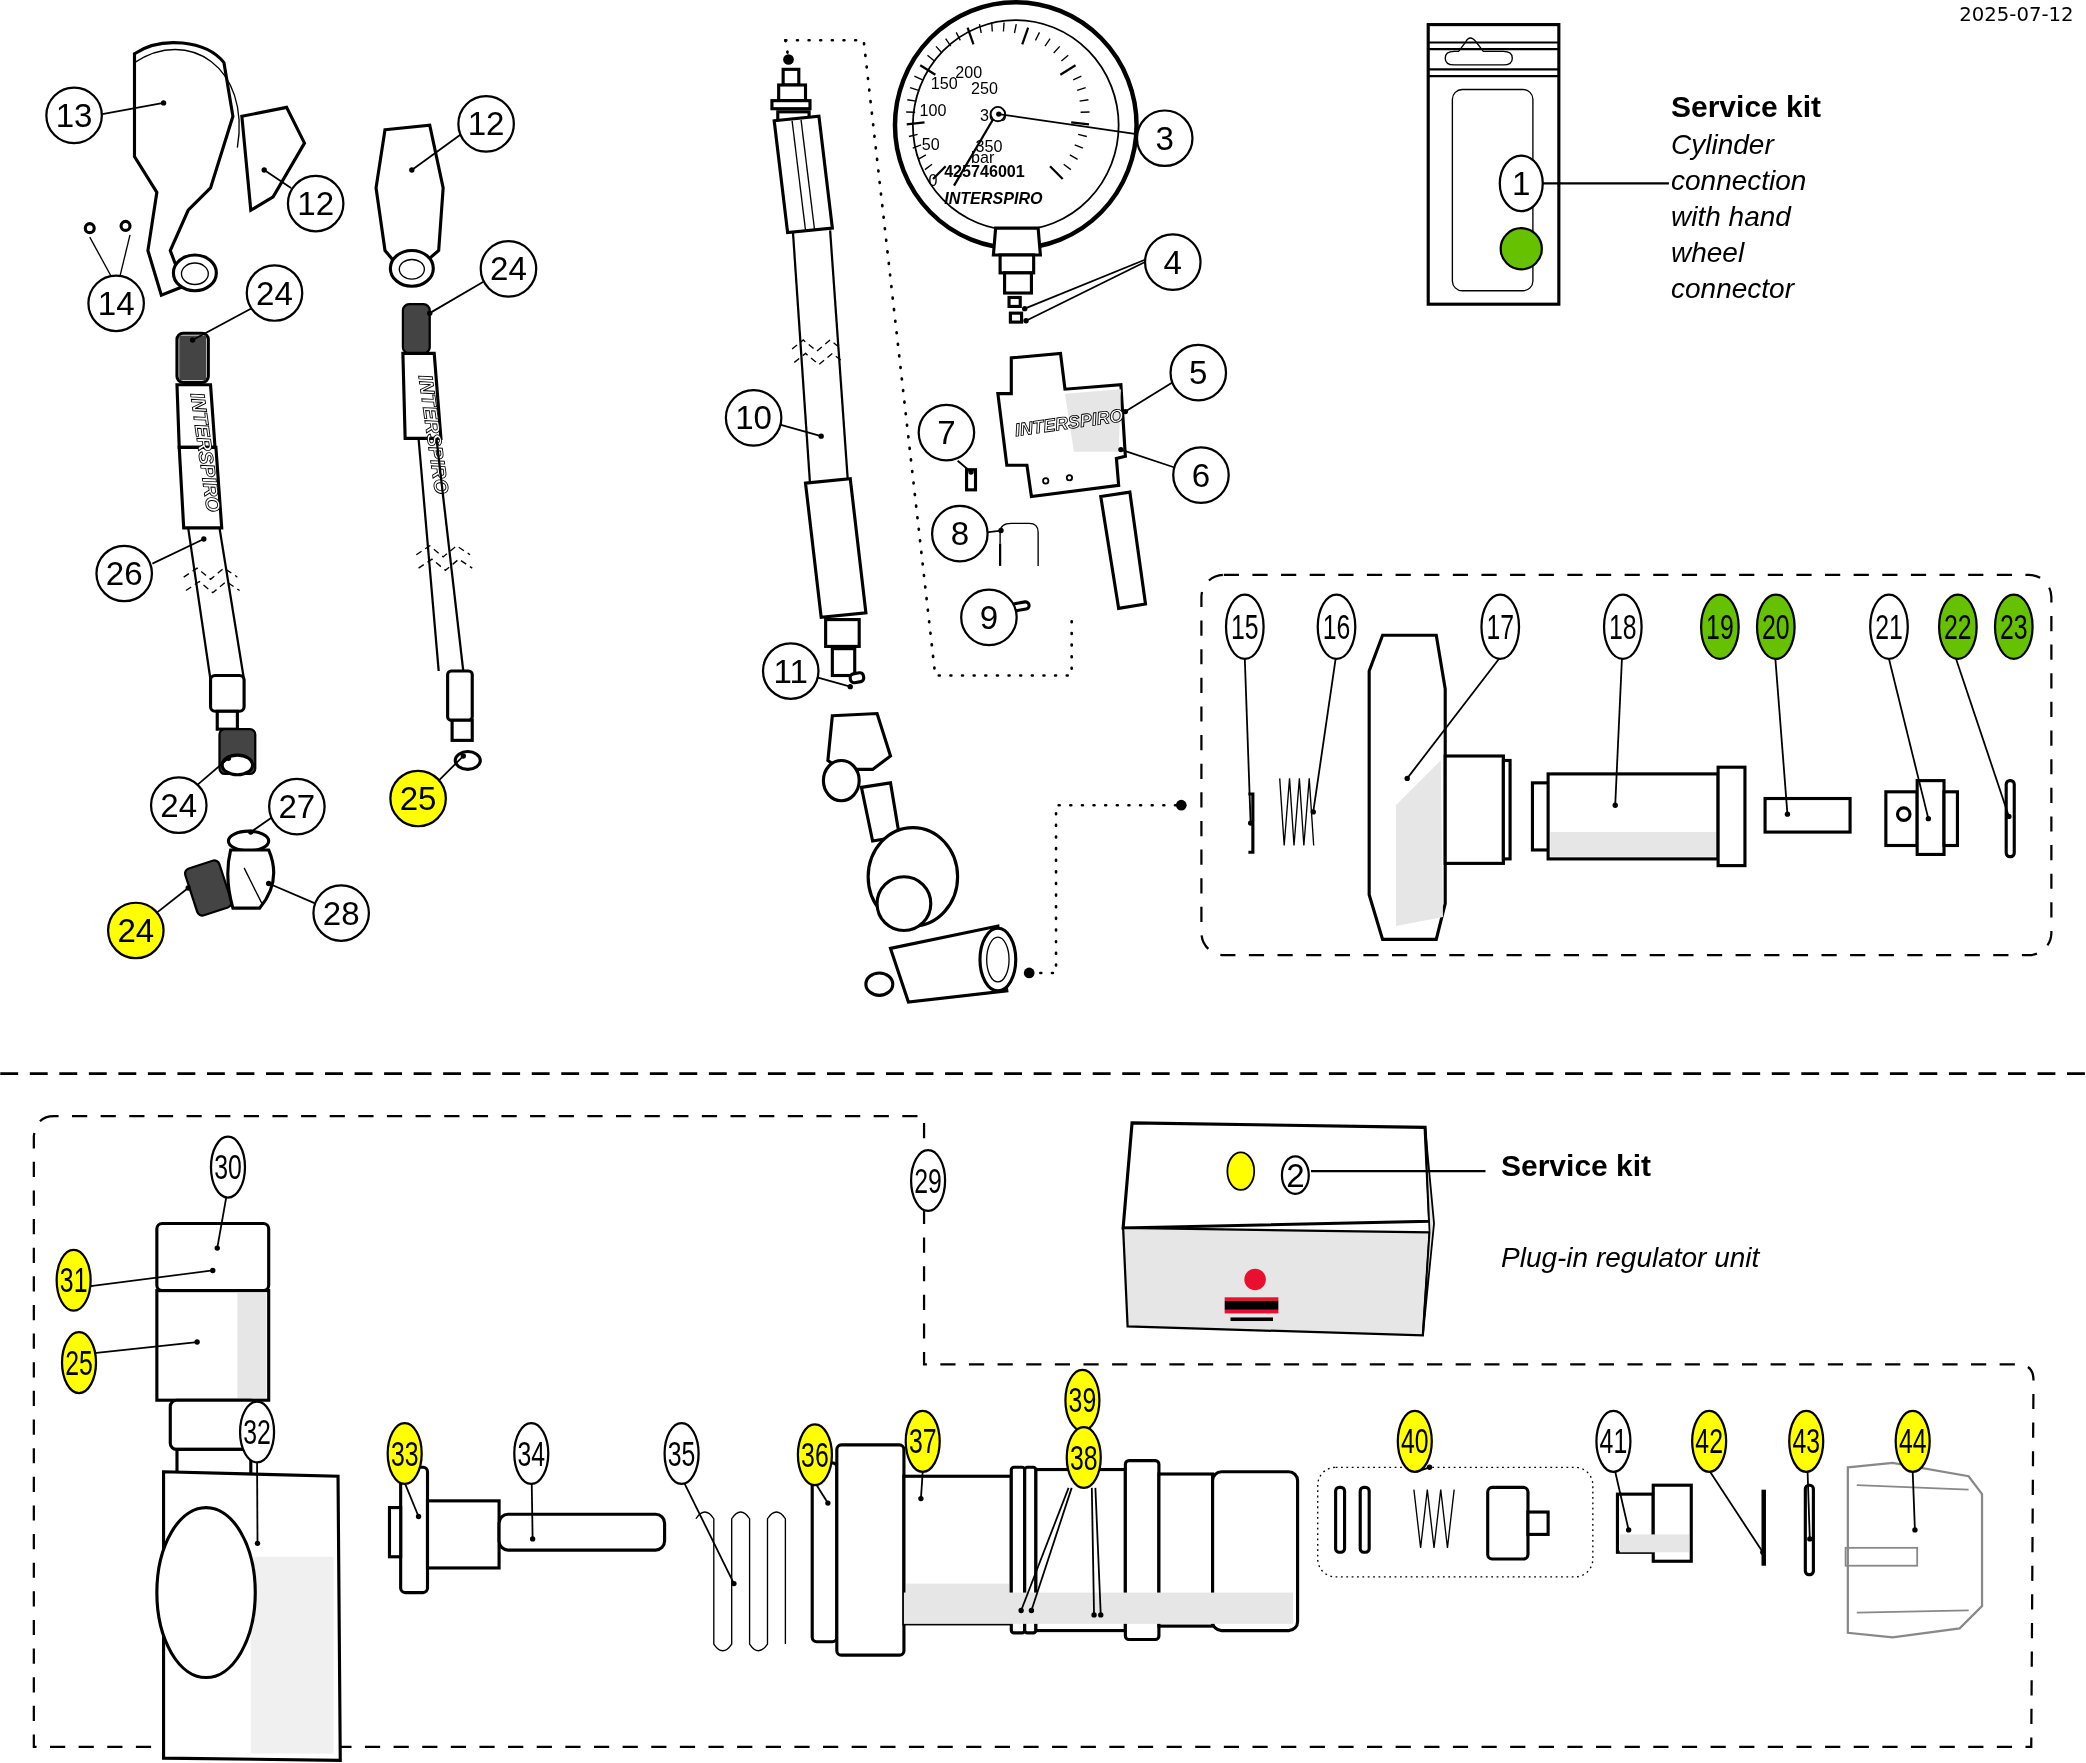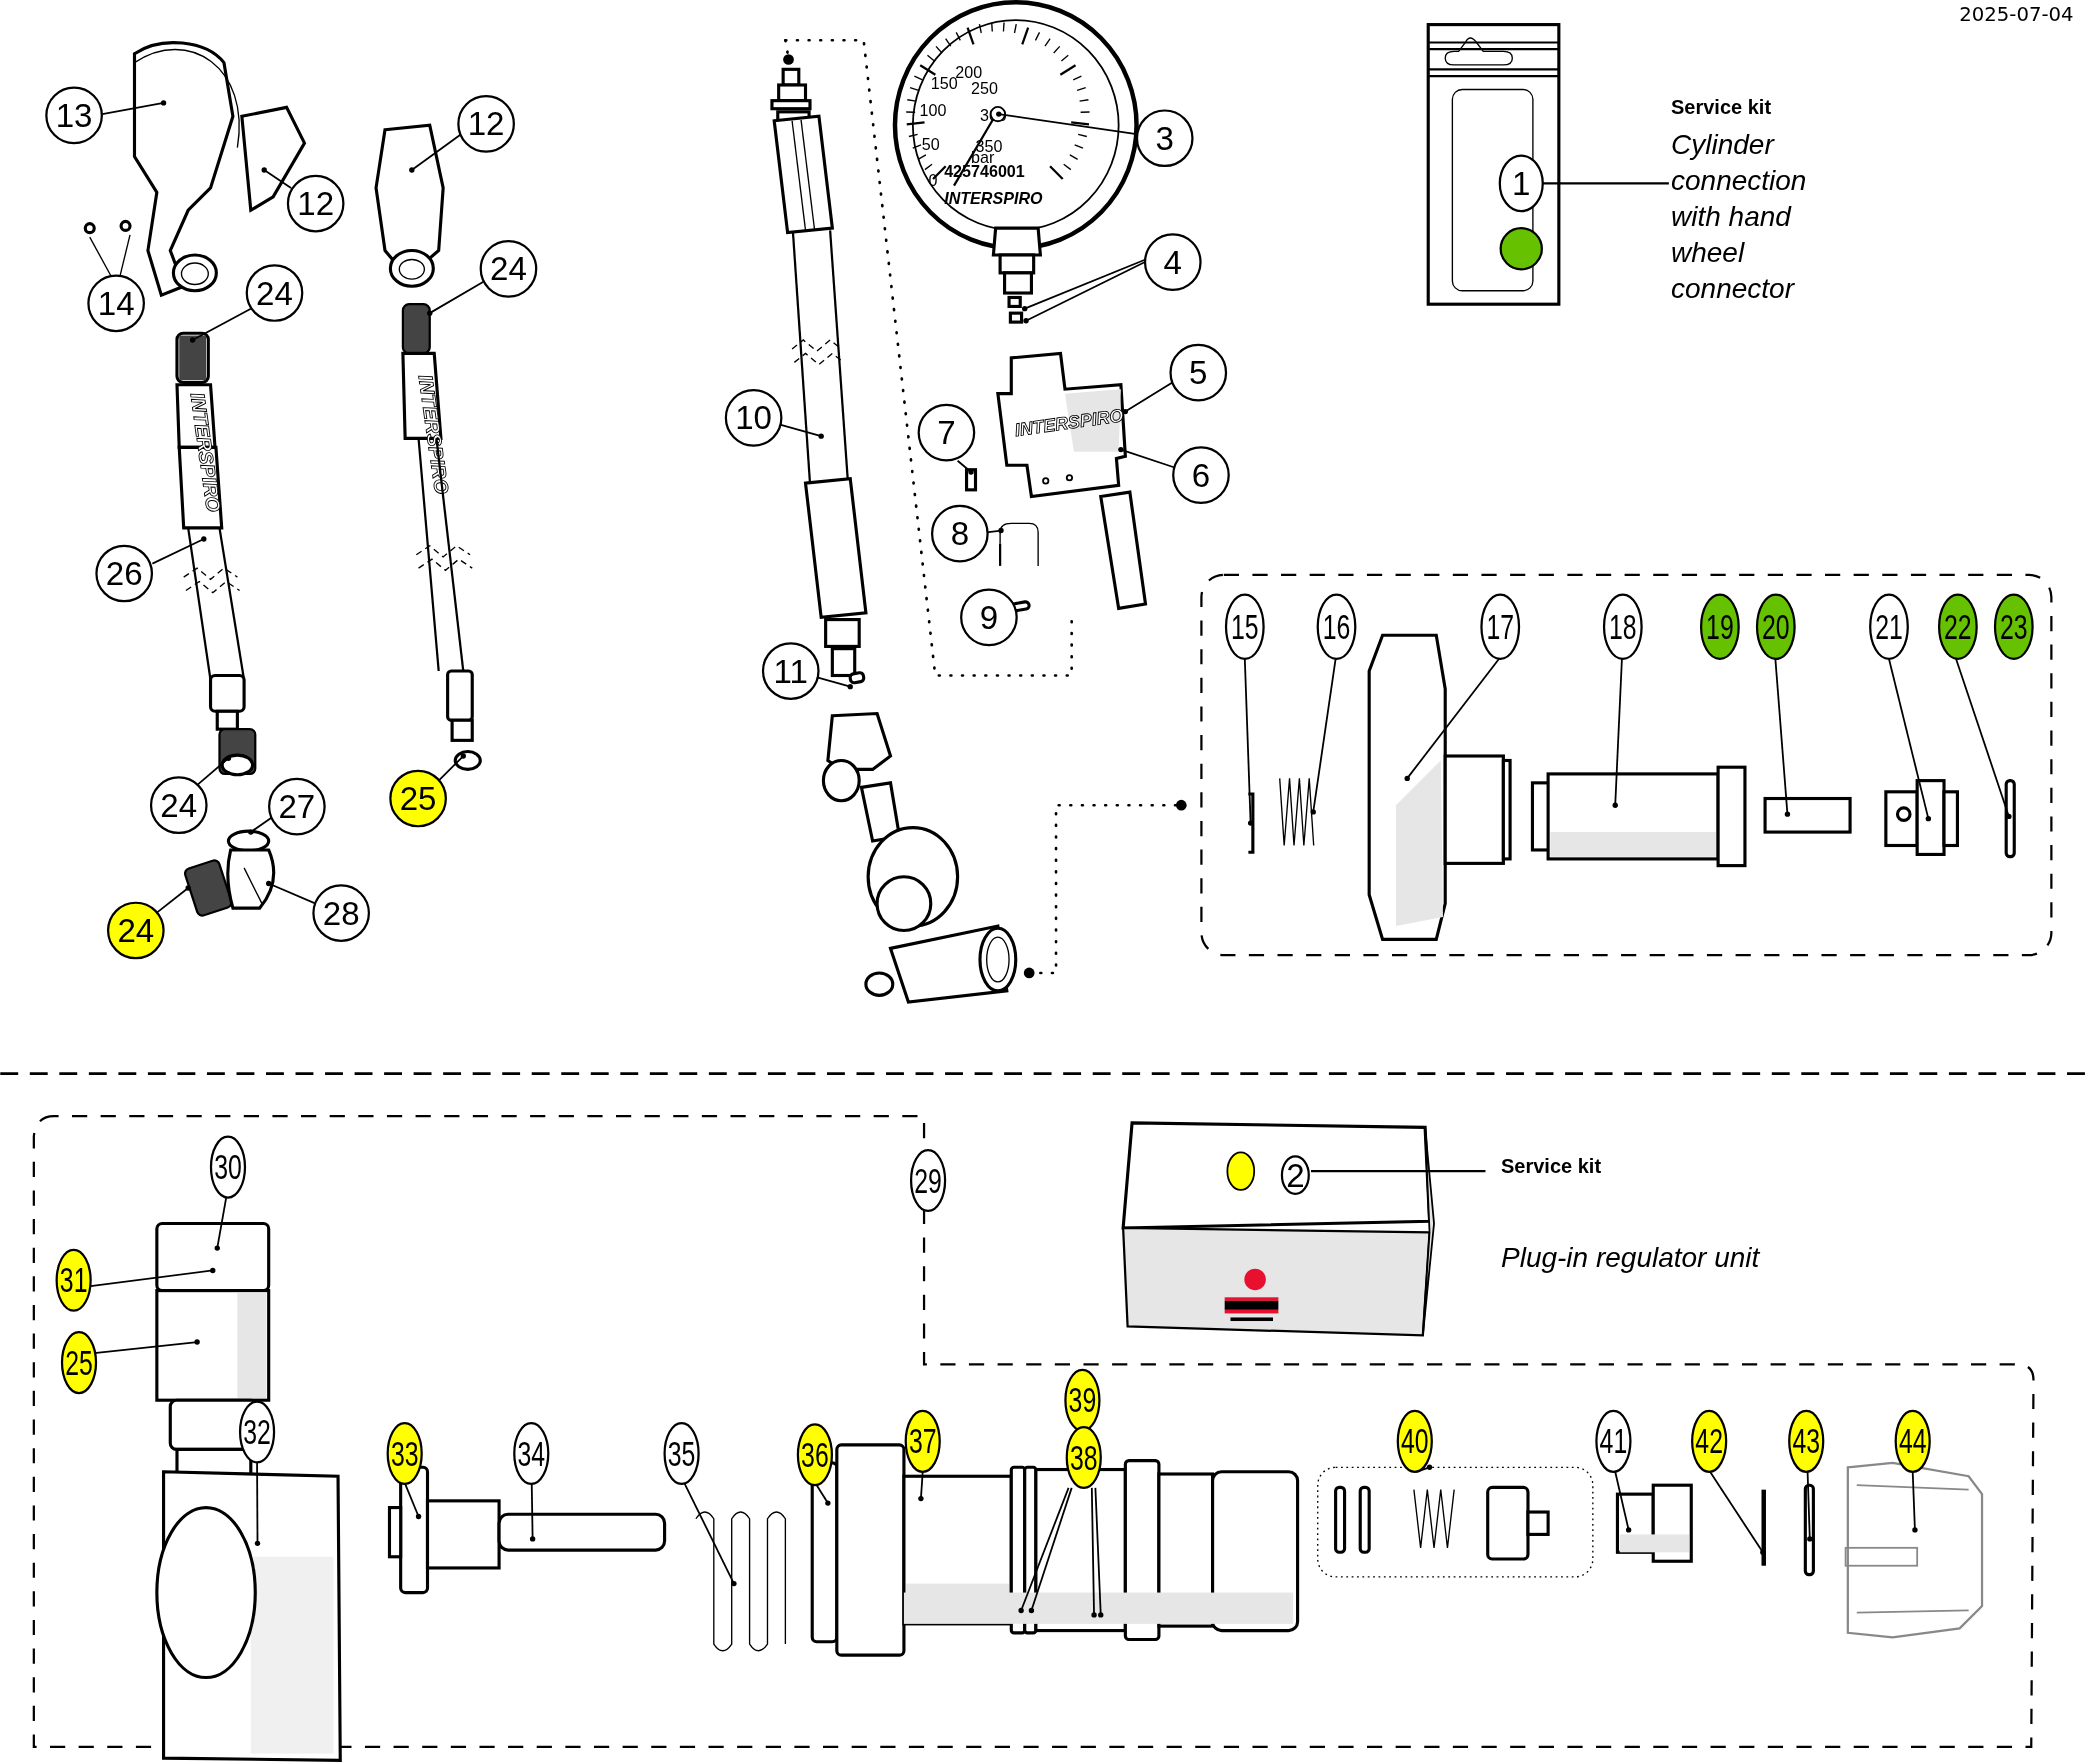--- a/index.html
+++ b/index.html
@@ -1,37 +1,37 @@
 <!DOCTYPE html>
 <html style="font-size:7.2px"><head>
 <meta charset="utf-8">
 <style>
   html, body { margin: 0; padding: 0; background: #ffffff; }
   body { width: 2087px; height: 1763px; position: relative; overflow: hidden;
          font-family: "Liberation Sans", sans-serif; }
   #stage { position: absolute; left: 0; top: 0; width: 2087px; height: 1763px; }
   .date { position: absolute; right: 13.4px; top: 2.7px; font-size: 19.7px; color: #000;
           font-family: "DejaVu Sans", sans-serif; }
-  .kit-title { position: absolute; font-weight: bold; font-size: 20px; line-height: 36px; color: #000; }
+  .kit-title { position: absolute; font-weight: bold; font-size: 30px; line-height: 36px; color: #000; }
   .kit-desc { position: absolute; font-size: 28px; line-height: 36px; color: #000; white-space: pre-line; font-style: italic; }
   .ln { fill: none; stroke: #000; }
   .part { fill: #fff; stroke: #000; stroke-width: 7; }
   .shade { fill: #e6e6e6; stroke: none; }
   .thin { fill: none; stroke: #000; stroke-width: 3; }
   .dash-big { fill: none; stroke: #000; stroke-width: 6; stroke-dasharray: 40 26; }
   .dash-med { fill: none; stroke: #000; stroke-width: 5; stroke-dasharray: 34 30; }
   .dot-line { fill: none; stroke: #000; stroke-width: 6; stroke-dasharray: 2 24; stroke-linecap: round; }
   .callout-text { font-family: "Liberation Sans", sans-serif; font-size: 74px; text-anchor: middle; dominant-baseline: central; fill: #000; }
   .gauge-num { font-family: "Liberation Sans", sans-serif; font-size: 36px; fill: #000; }
   .brand { font-family: "Liberation Sans", sans-serif; font-weight: bold; font-style: italic; fill: #fff; stroke: #000; stroke-width: 2; }
 </style>
 </head>
 <body>
 
-<div class="date">2025-07-04</div>
+<div class="date">2025-07-12</div>
 
 <svg id="stage" viewBox="0 0 4664 3941" xmlns="http://www.w3.org/2000/svg">
 
   <g>
 
     <path class="part" d="M300,120 C360,80 460,90 500,140 L520,260 L470,420 L420,470 L380,560 L410,640 L360,660 L330,560 L350,430 L300,350 Z"></path>
     <path class="thin" d="M300,140 C420,60 560,150 530,330"></path>
     <path class="part" d="M540,260 L640,240 L680,320 L610,440 L560,470 Z"></path>
     <ellipse class="part" cx="435" cy="610" rx="48" ry="40"></ellipse>
     <ellipse class="thin" cx="435" cy="612" rx="30" ry="24"></ellipse>

